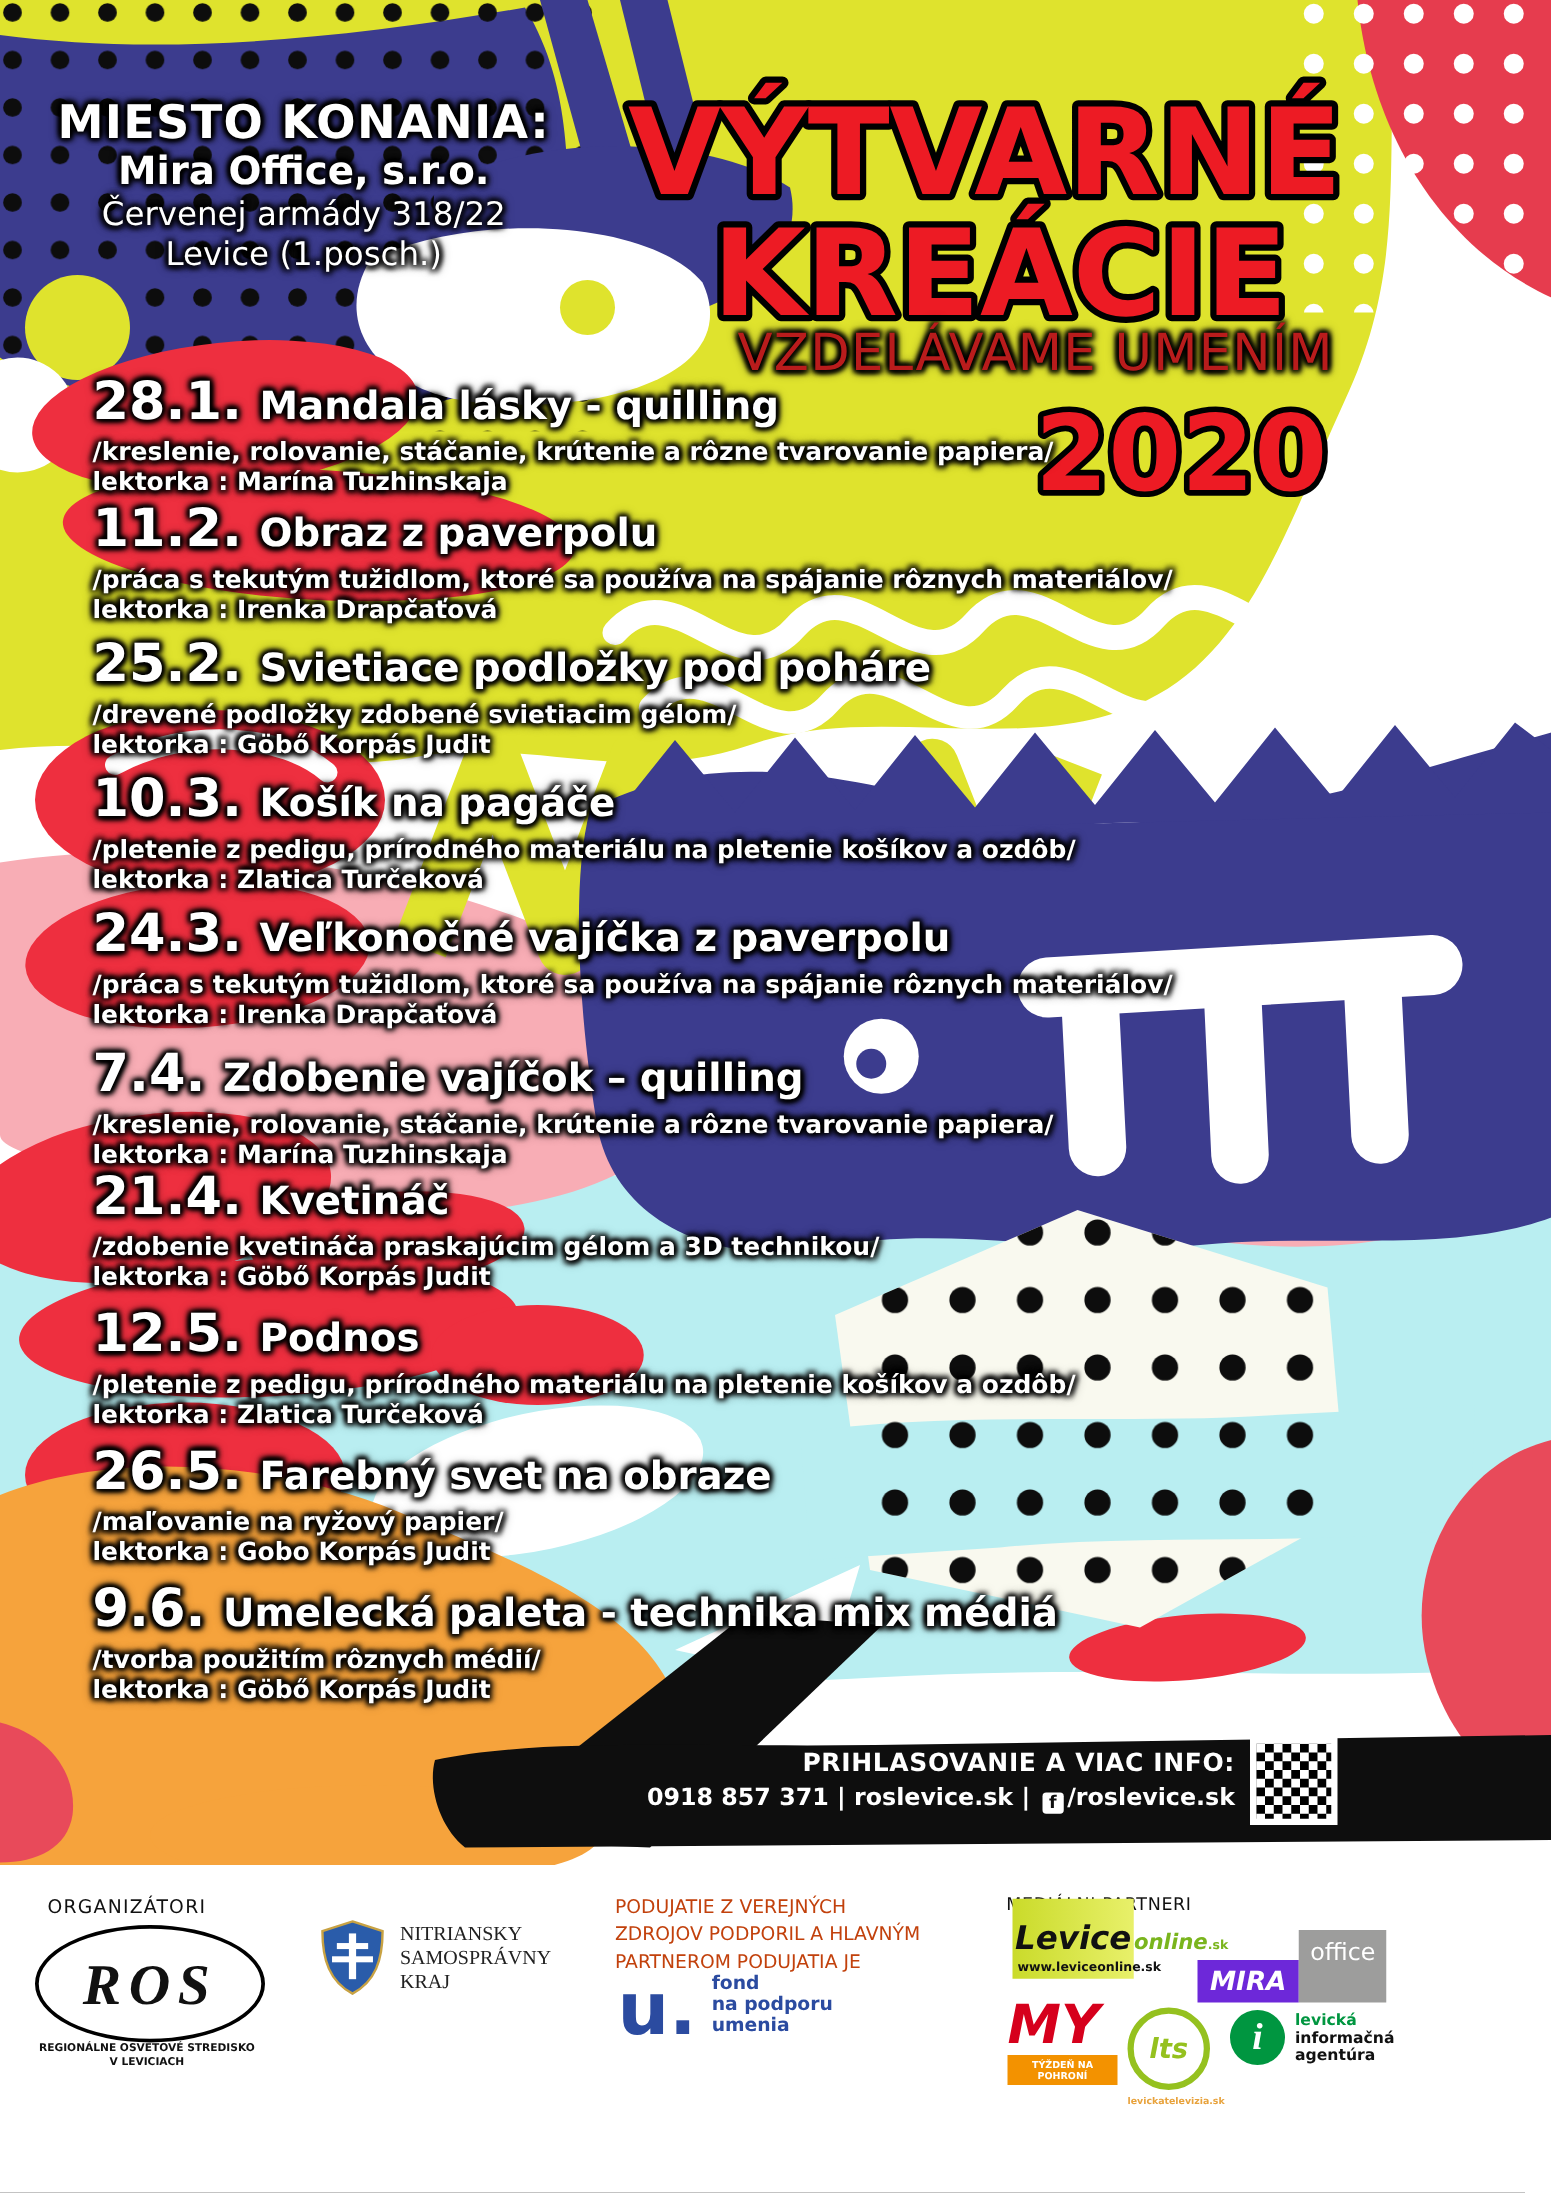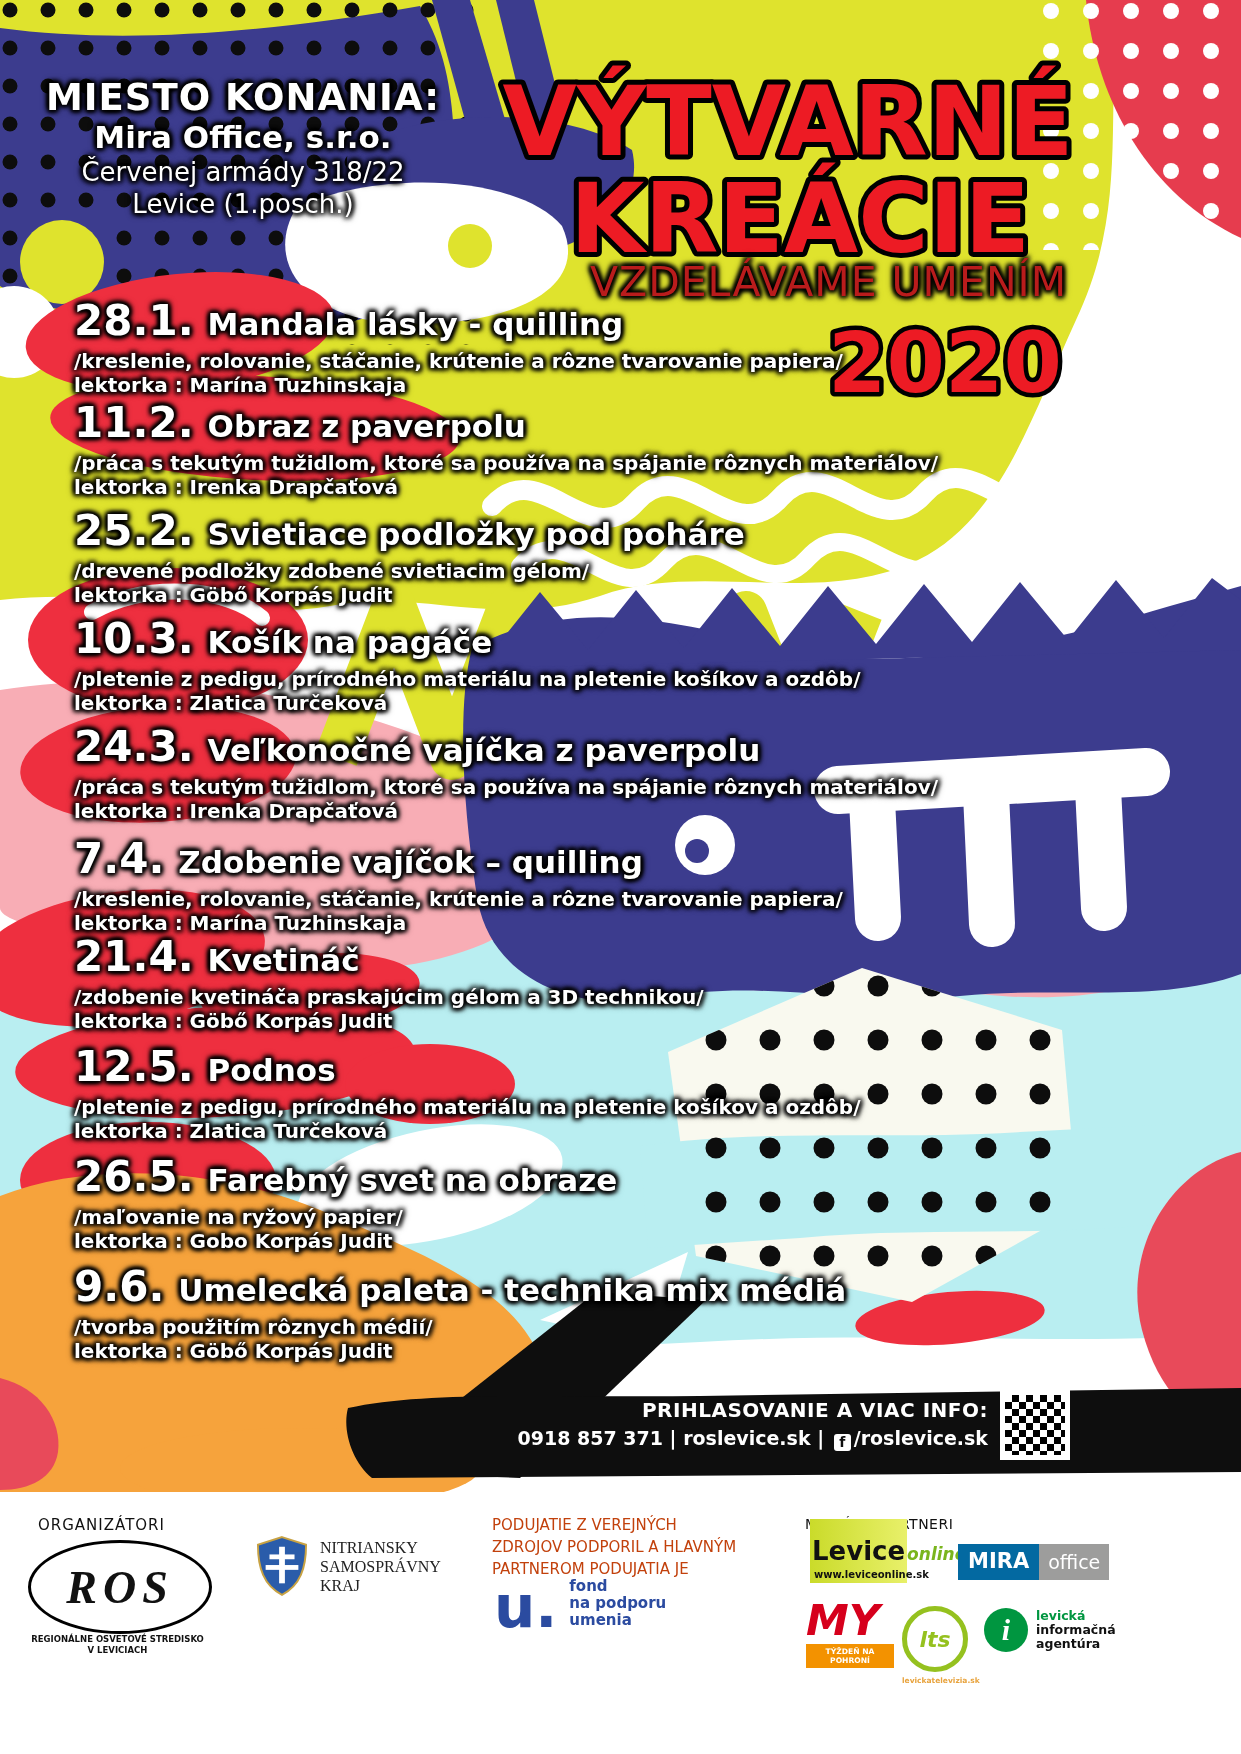--- a/index.html
+++ b/index.html
@@ -43,26 +43,26 @@
             font-style:italic;font-weight:bold;font-size:46px;letter-spacing:6px;}
   .ros-caption{position:absolute;left:0;top:142px;width:235px;text-align:center;font-size:8.5px;font-weight:bold;line-height:11px;}
   .nsk{position:absolute;left:256px;top:42px;display:flex;gap:12px;align-items:center;}
   .nsk-text{font-family:"Liberation Serif",serif;font-size:16px;line-height:19px;color:#222;}
   .funding{position:absolute;left:492px;top:22px;font-size:15px;line-height:22px;color:#c2410c;}
   .fpu{position:absolute;left:494px;top:86px;display:flex;align-items:flex-end;gap:12px;color:#2b4ba0;}
   .fpu-mark{font-size:58px;font-weight:bold;line-height:56px;}
   .fpu-name{font-size:15px;font-weight:bold;line-height:17px;padding-bottom:6px;}
   .media-heading{position:absolute;left:805px;top:24px;font-size:14px;letter-spacing:.5px;}
   .levice{position:absolute;left:810px;top:44px;}
-  .levice-name{font-size:26px;font-weight:bold;background:linear-gradient(90deg,#cadb2a,#e8f06a);padding:17px 2px;}
+  .levice-name{font-size:26px;font-weight:bold;font-style:italic;background:linear-gradient(90deg,#cadb2a,#e8f06a);padding:17px 2px;}
   .levice-suffix{font-size:17px;font-weight:bold;font-style:italic;color:#7ab51d;}
   .levice-tld{font-size:10px;font-weight:bold;color:#7ab51d;}
   .levice-url{font-size:10px;font-weight:bold;margin-top:3px;margin-left:4px;}
   .mira{position:absolute;left:958px;top:52px;display:flex;}
-  .mira-1{background:#0369a1;color:#fff;font-weight:bold;font-size:21px;padding:5px 10px;}
+  .mira-1{background:#6d28d9;color:#fff;font-weight:bold;font-style:italic;font-size:21px;padding:5px 10px;margin-top:24px;}
   .mira-2{background:#9d9d9c;color:#fff;font-size:19px;padding:7px 9px;}
   .my{position:absolute;left:806px;top:106px;}
   .my-name{color:#d6001c;font-size:43px;font-weight:bold;font-style:italic;line-height:44px;}
   .my-banner{width:88px;background:#f39200;color:#fff;font-size:7.6px;font-weight:bold;text-align:center;
              padding:3px 0;margin-top:2px;}
   .lts{position:absolute;left:902px;top:114px;width:60px;text-align:center;}
   .lts-circle{width:56px;height:56px;border:5px solid #95c11f;border-radius:50%;display:flex;align-items:center;
               justify-content:center;color:#95c11f;font-weight:bold;font-style:italic;font-size:22px;}
   .lts-caption{font-size:7.5px;font-weight:bold;color:#e8a33d;margin-top:4px;}
   .lia{position:absolute;left:984px;top:116px;display:flex;gap:8px;align-items:center;}

